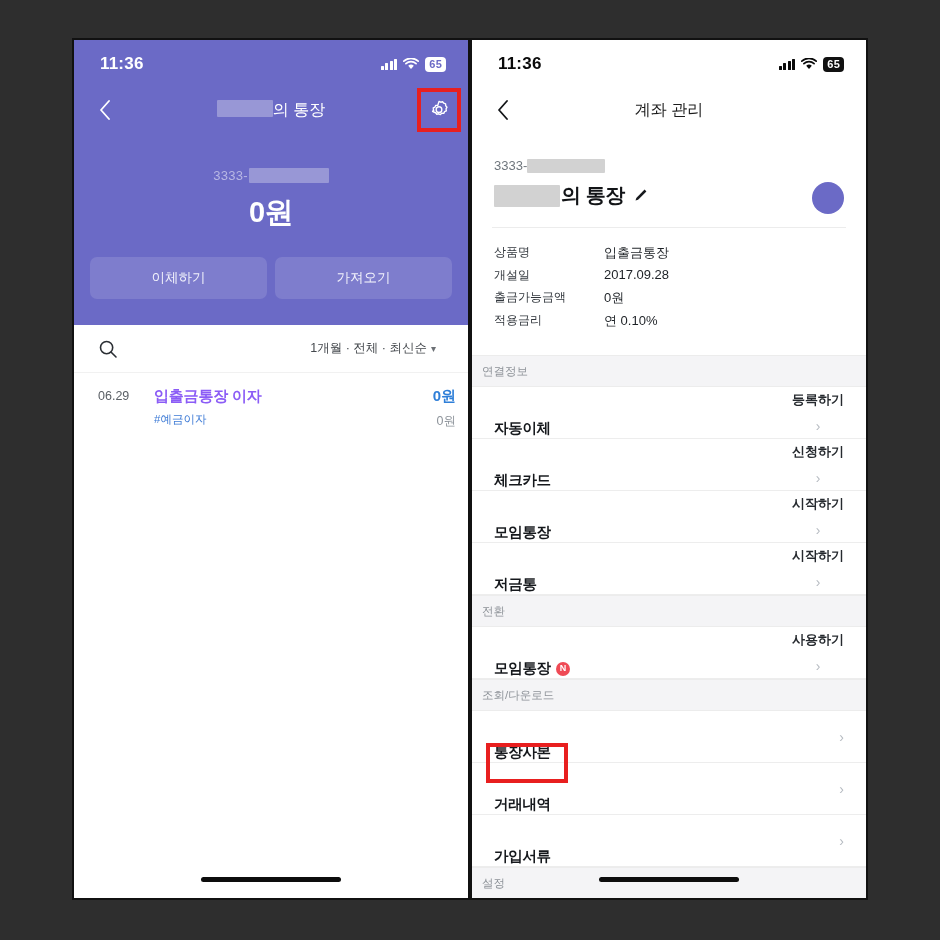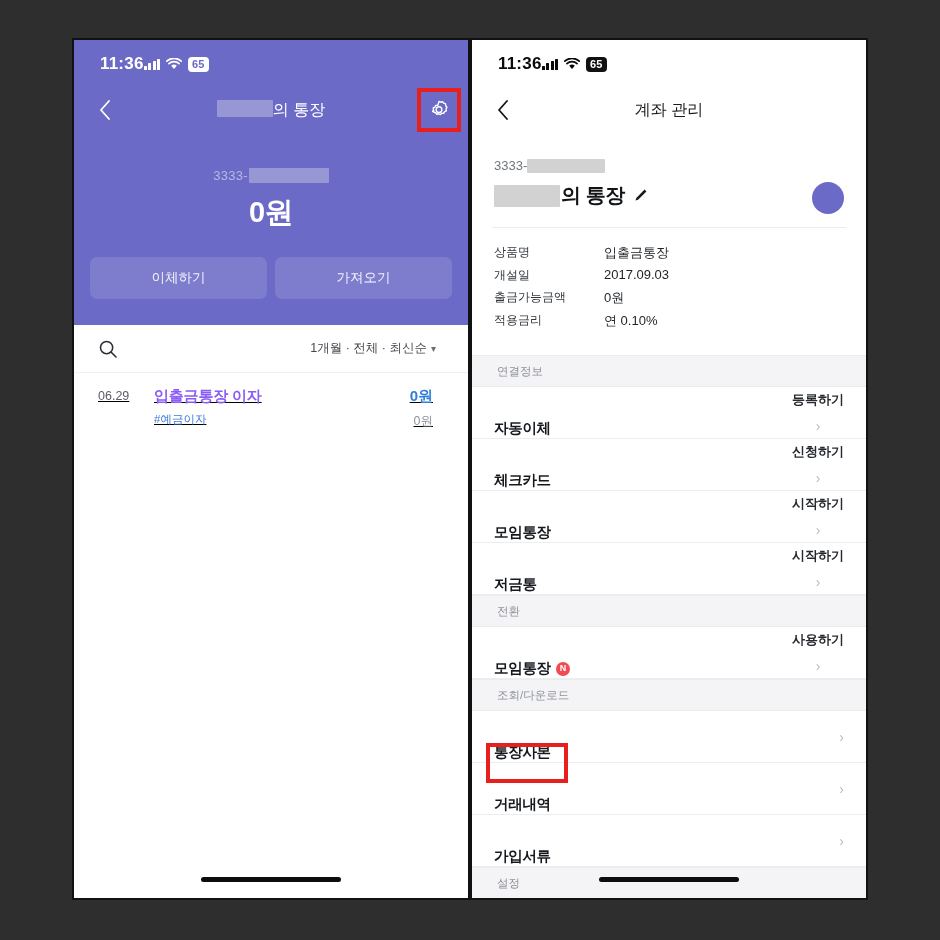--- a/index.html
+++ b/index.html
@@ -26,21 +26,21 @@
     border: 2px solid #111;
   }
   .phone.left  { left: 72px; }
   .phone.right { left: 470px; }
 
   
   .statusbar {
     height: 44px;
     display: flex;
     align-items: center;
-    justify-content: flex-start;
+    justify-content: space-between;
     padding: 4px 22px 0 26px;
     font-size: 17px;
     font-weight: bold;
     letter-spacing: 0.2px;
   }
   .statusbar.onpurple { color: #ffffff; }
   .statusbar.onwhite  { color: #0a0a0a; }
   .sb-right { display: flex; align-items: center; gap: 6px; }
 
   .sig { display: flex; align-items: flex-end; gap: 1.5px; height: 11px; }
@@ -167,23 +167,22 @@
   }
   .search-ic { width: 20px; height: 20px; cursor: pointer; }
   .filter-sel {
     display: flex; align-items: center; gap: 4px;
     font-size: 12.5px; color: #44484d; cursor: pointer;
   }
   .filter-sel .chev { font-size: 10px; color: #6c7075; }
 
   .tx-row {
     display: flex;
-    padding: 14px 35px 16px 24px;
+    padding: 14px 12px 16px 24px;
     gap: 14px;
-    text-decoration: underline;
   }
   .tx-date { font-size: 12.5px; color: #5a5f65; padding-top: 2px; width: 42px; flex: none;}
   .tx-mid { flex: 1; }
   .tx-title { font-size: 15px; color: #8b5cf6; font-weight: bold; letter-spacing: -0.2px; }
   .tx-tag { font-size: 11.5px; color: #3e7bd6; margin-top: 6px; }
   .tx-right { text-align: right; }
   .tx-amt { font-size: 15px; color: #2f7fd8; font-weight: bold; }
   .tx-bal { font-size: 12.5px; color: #8e949b; margin-top: 7px; }
   .acct-head {
     padding: 22px 20px 18px 22px;
@@ -217,21 +216,21 @@
 
   .spec {
     padding: 16px 20px 20px 22px;
   }
   .spec-row { display: flex; margin-bottom: 5px; }
   .spec-k { width: 110px; flex: none; font-size: 12px; color: #31363c; }
   .spec-v { font-size: 13px; color: #1d2126; }
 
   .sec-head {
     background: #f4f4f6;
-    padding: 8px 22px 7px 25px;
+    padding: 8px 22px 7px 10px;
     font-size: 11.5px;
     color: #8d9298;
     border-top: 1px solid #ececec;
     border-bottom: 1px solid #ececec;
   }
   .list-row {
     height: 52px;
     display: flex;
     align-items: center;
     justify-content: space-between;
@@ -421,21 +420,21 @@
 
     <div class="hairline"></div>
 
     <div class="spec">
       <div class="spec-row">
         <span class="spec-k">상품명</span>
         <span class="spec-v">입출금통장</span>
       </div>
       <div class="spec-row">
         <span class="spec-k">개설일</span>
-        <span class="spec-v">2017.09.03</span>
+        <span class="spec-v">2017.09.28</span>
       </div>
       <div class="spec-row">
         <span class="spec-k">출금가능금액</span>
         <span class="spec-v">0원</span>
       </div>
       <div class="spec-row">
         <span class="spec-k">적용금리</span>
         <span class="spec-v">연 0.10%</span>
       </div>
     </div>

